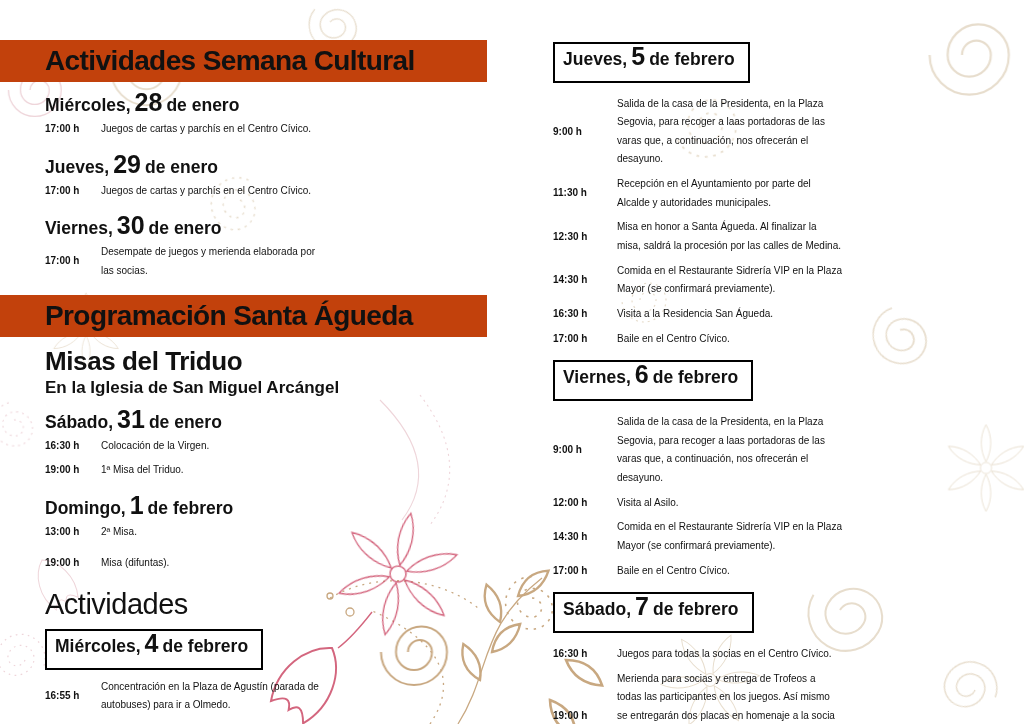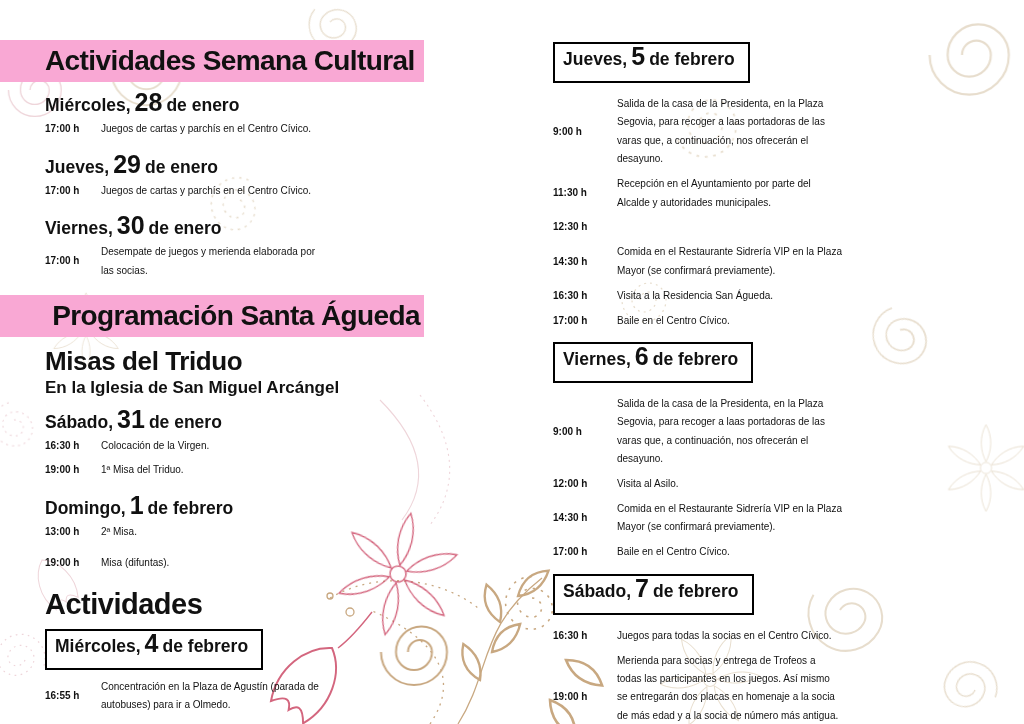--- a/index.html
+++ b/index.html
@@ -7,29 +7,29 @@
     width:1024px;height:724px;position:relative;overflow:hidden;
     background:#ffffff;color:#111111;
     font-family:"Liberation Sans","DejaVu Sans",sans-serif;
   }
   svg.bg{position:absolute;left:0;top:0;z-index:0;pointer-events:none;}
   .col{position:absolute;z-index:1;}
   .col-left{left:45px;top:40px;width:445px;}
   .col-right{left:553px;top:42px;width:442px;}
 
   .band{
-    margin-left:-45px;width:424px;box-sizing:border-box;
-    background:#f9a8d4;padding:6px 4px 7px 45px;
+    margin-left:-45px;width:487px;box-sizing:border-box;
+    background:#c2410c;padding:6px 4px 7px 45px;
     font-size:28px;font-weight:bold;letter-spacing:-0.6px;line-height:1.05;
   }
-  .band.second{margin-top:15px;text-align:right;}
+  .band.second{margin-top:15px;}
 
   .subtitle{font-size:26px;font-weight:bold;letter-spacing:-0.4px;margin-top:10px;line-height:1.1;}
   .subtitle2{font-size:17px;font-weight:bold;margin-top:2px;margin-bottom:9px;line-height:1.15;}
-  .free-title{font-size:29px;font-weight:bold;letter-spacing:-0.5px;margin-top:16px;margin-bottom:8px;line-height:1.1;}
+  .free-title{font-size:29px;font-weight:normal;letter-spacing:-0.5px;margin-top:16px;margin-bottom:8px;line-height:1.1;}
 
   .group{margin-top:8px;margin-bottom:13px;}
   .day{font-size:17.5px;font-weight:bold;line-height:24px;margin-bottom:3px;white-space:nowrap;}
   .day .num{font-size:25px;margin:0 4px;}
   .day.boxed{
     display:inline-block;border:2.5px solid #000;
     padding:0 13px 10px 8px;margin-bottom:6px;
   }
   .entries{margin-top:2px;}
   .entry{display:flex;align-items:center;margin-bottom:6.5px;font-size:10px;line-height:18.4px;}
@@ -230,20 +230,22 @@
 varas que, a continuación, nos ofrecerán el
 desayuno.</span>
       </div>
       <div class="entry">
         <span class="time">11:30 h</span>
         <span class="desc">Recepción en el Ayuntamiento por parte del
 Alcalde y autoridades municipales.</span>
       </div>
       <div class="entry">
         <span class="time">12:30 h</span>
+        <span class="desc">Misa en honor a Santa Águeda. Al finalizar la
+misa, saldrá la procesión por las calles de Medina.</span>
       </div>
       <div class="entry">
         <span class="time">14:30 h</span>
         <span class="desc">Comida en el Restaurante Sidrería VIP en la Plaza
 Mayor (se confirmará previamente).</span>
       </div>
       <div class="entry">
         <span class="time">16:30 h</span>
         <span class="desc">Visita a la Residencia San Águeda.</span>
       </div>

